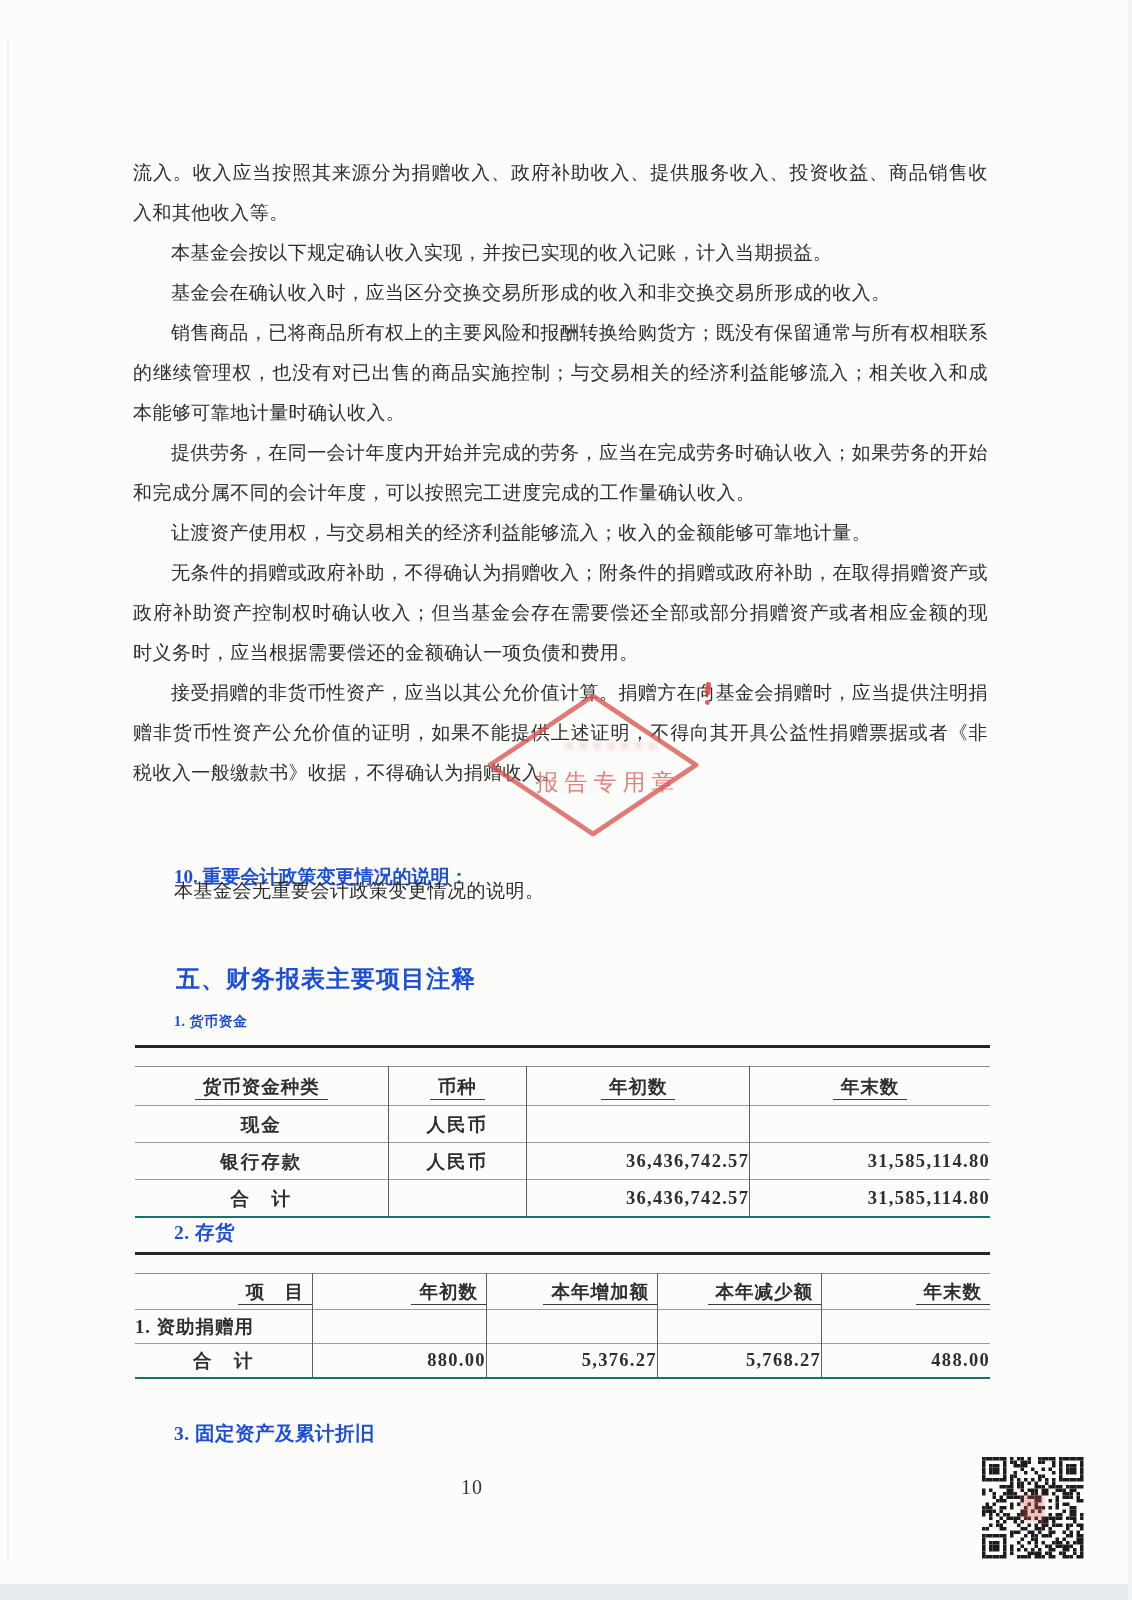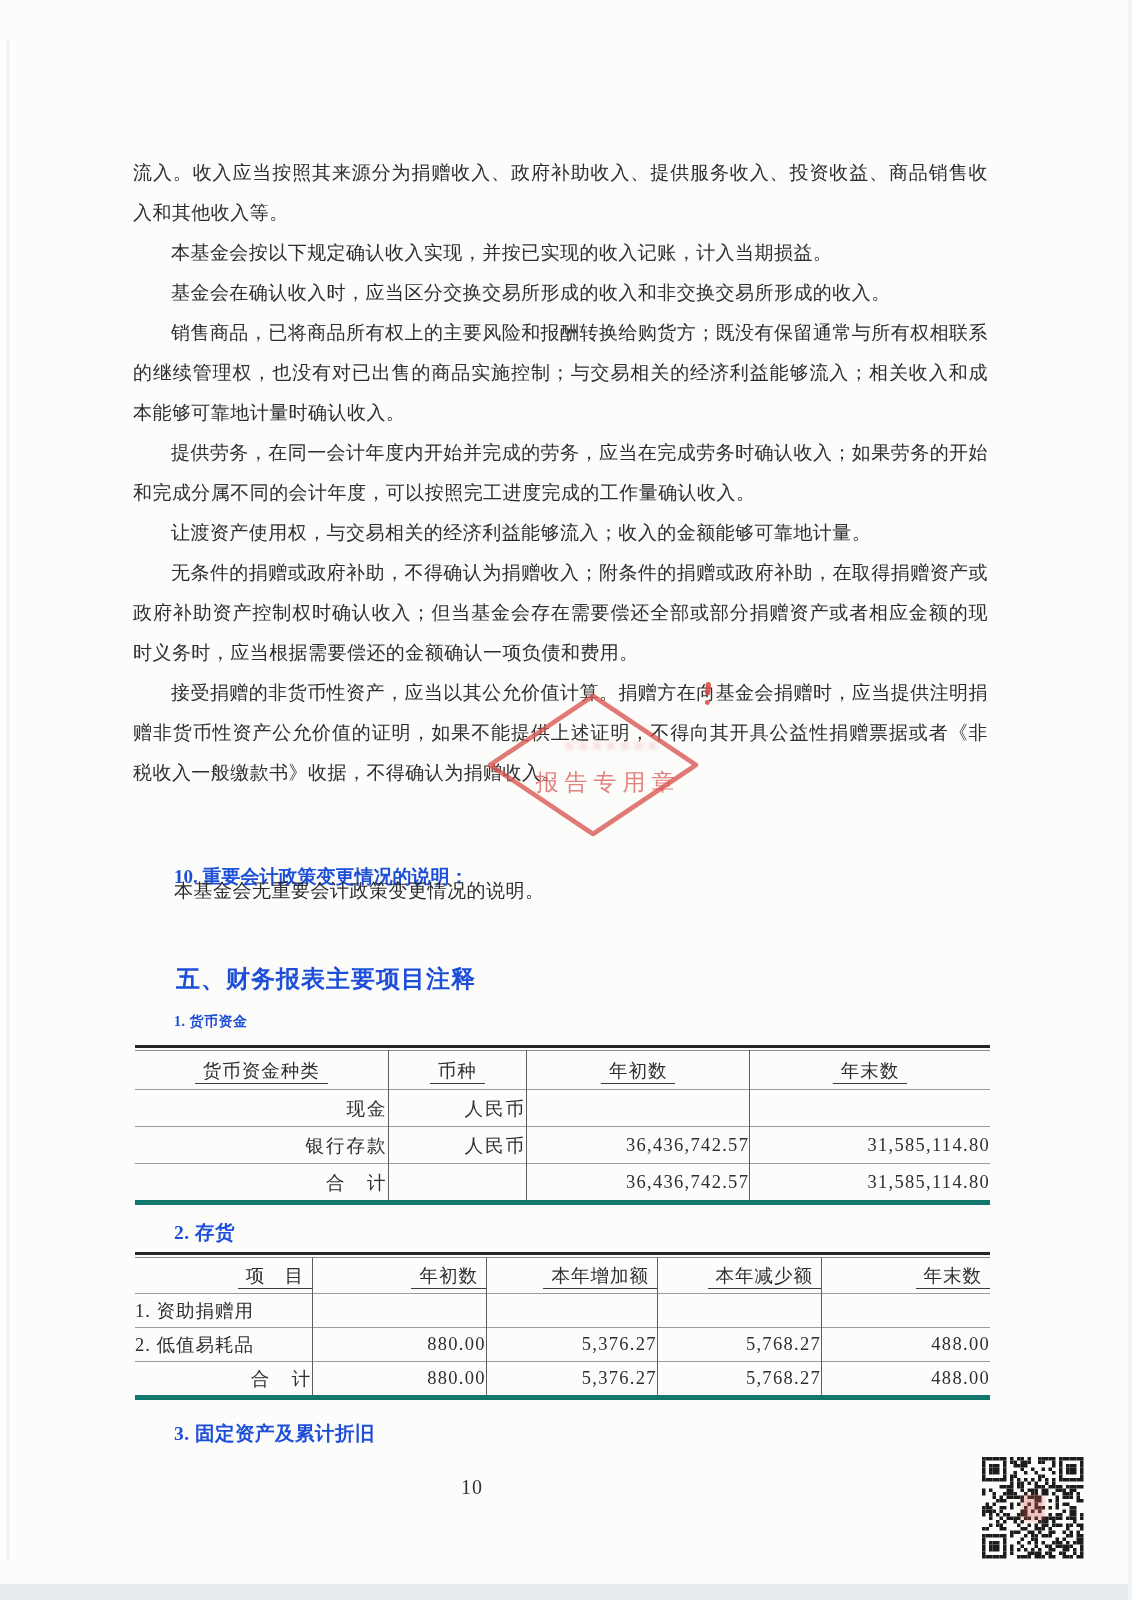--- a/index.html
+++ b/index.html
@@ -26,41 +26,42 @@
   .h-bold{font-weight:700;color:#1d4ed8;}
   .h10{left:174px;top:862px;font-size:19px;line-height:30px;}
   .note10{left:174px;top:876px;font-size:19px;line-height:30px;letter-spacing:.5px;}
   .sec5{left:176px;top:962px;font-size:24px;line-height:34px;letter-spacing:1px;}
   .item1{left:174px;top:1007px;font-size:14px;line-height:30px;letter-spacing:.5px;}
   .item2{left:174px;top:1218px;font-size:19.5px;line-height:30px;letter-spacing:.5px;}
   .item3{left:174px;top:1419px;font-size:19.5px;line-height:30px;letter-spacing:.5px;}
   
   .tbl-wrap{
     position:absolute;left:135px;width:855px;
-    border-top:3px solid #262626;border-bottom:5px solid #0f766e;
-    padding-top:2px;
+    border-top:3px solid #262626;border-bottom:2px solid #0f766e;
+    padding-top:18px;
+    font-weight:bold;
   }
   .t1{top:1045px;}
   .t2{top:1252px;}
   table.doc-table{
     border-collapse:collapse;width:100%;table-layout:fixed;
     font-size:18.5px;color:#2e2e2e;
     border-top:1px solid #8d8d8d;
   }
   table.doc-table td{
     height:36px;overflow:hidden;white-space:nowrap;
     padding:0;
   }
   .t2 table.doc-table td{height:33px;}
   table.doc-table thead td{height:38px;text-align:center;}
   .t2 table.doc-table thead td{height:35px;text-align:right;}
   table.doc-table tbody tr{border-top:1px solid #9b9b9b;}
   table.doc-table td + td{border-left:1px solid #5e5e5e;}
   .hul{border-bottom:1.5px solid #3c3c3c;padding:0 8px 2px;letter-spacing:1px;}
-  td.center{text-align:right;letter-spacing:2px;}
+  td.center{text-align:center;letter-spacing:2px;}
   td.left{text-align:left;padding-left:12px;letter-spacing:1px;}
   td.num{text-align:right;padding-right:28px;letter-spacing:1.3px;}
   td.num-wide{text-align:right;padding-right:50px;letter-spacing:1.3px;}
   
   .pagenum{
     left:0;top:1476px;width:944px;text-align:center;
     font-size:20px;color:#333;letter-spacing:1px;
   }
   
   .qr{left:982px;top:1457px;width:102px;height:106px;}
@@ -157,27 +158,20 @@
             <td><span class="hul">年末数</span></td>
           </tr>
         </thead>
         <tbody>
           <tr>
             <td class="left">1. 资助捐赠用</td>
             <td class="num empty"></td>
             <td class="num empty"></td>
             <td class="num empty"></td>
             <td class="num empty"></td>
-          </tr>
-          <tr>
-            <td class="left">2. 低值易耗品</td>
-            <td class="num">880.00</td>
-            <td class="num">5,376.27</td>
-            <td class="num">5,768.27</td>
-            <td class="num">488.00</td>
           </tr>
           <tr>
             <td class="center">合　计</td>
             <td class="num">880.00</td>
             <td class="num">5,376.27</td>
             <td class="num">5,768.27</td>
             <td class="num">488.00</td>
           </tr>
         </tbody>
       </table>

